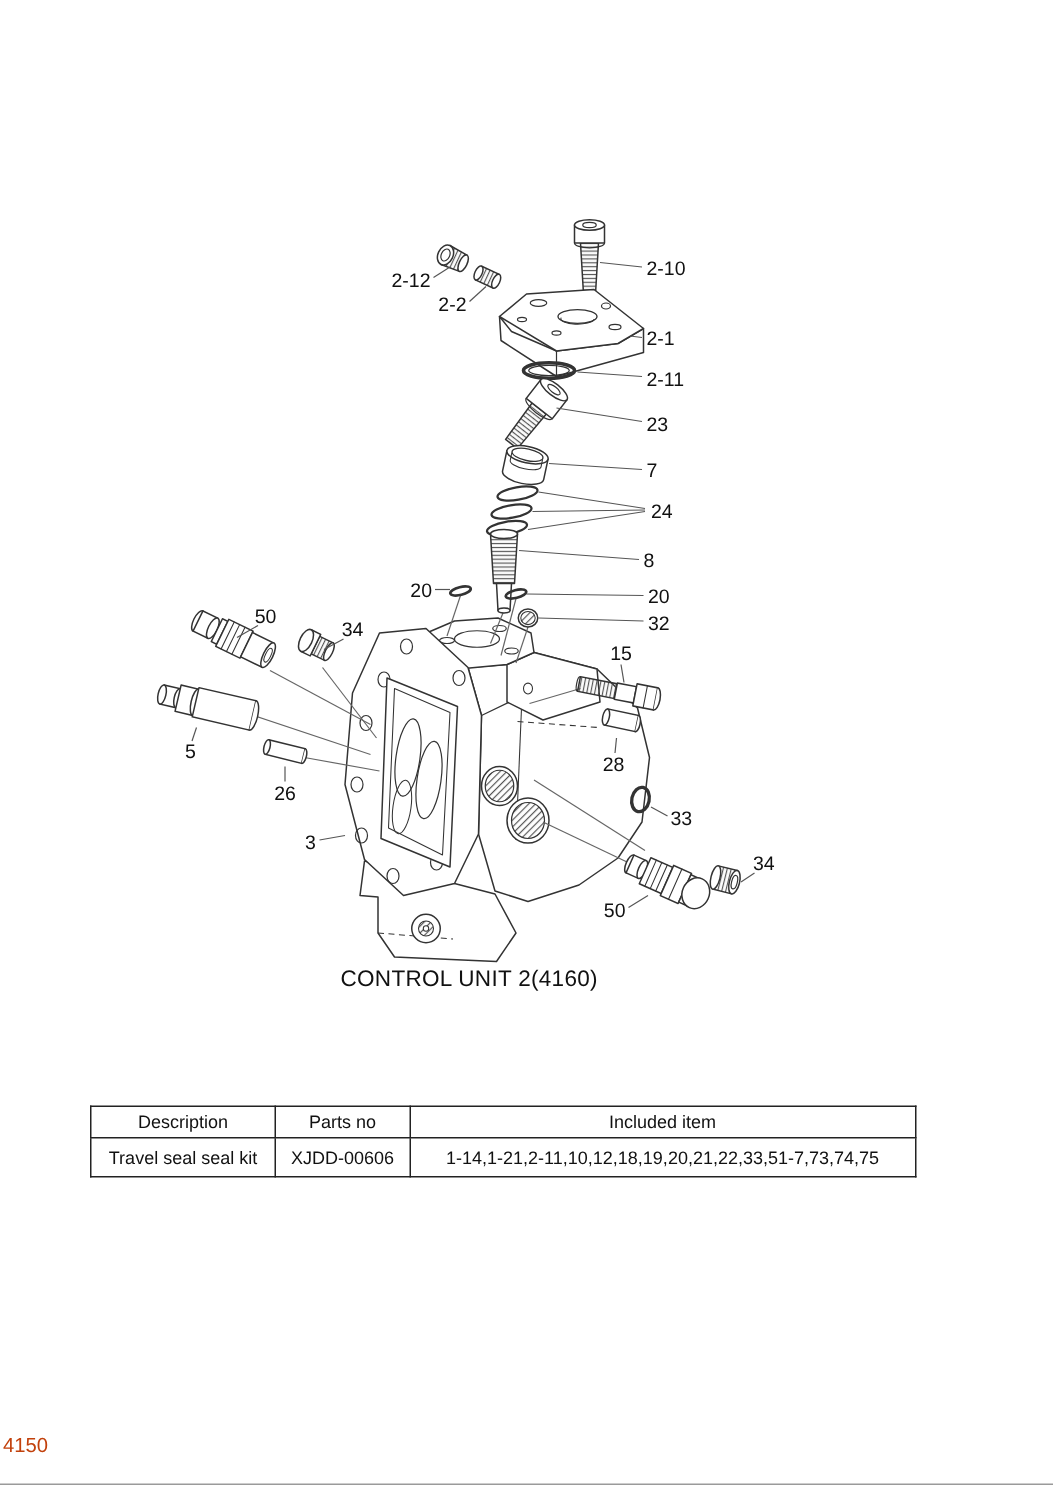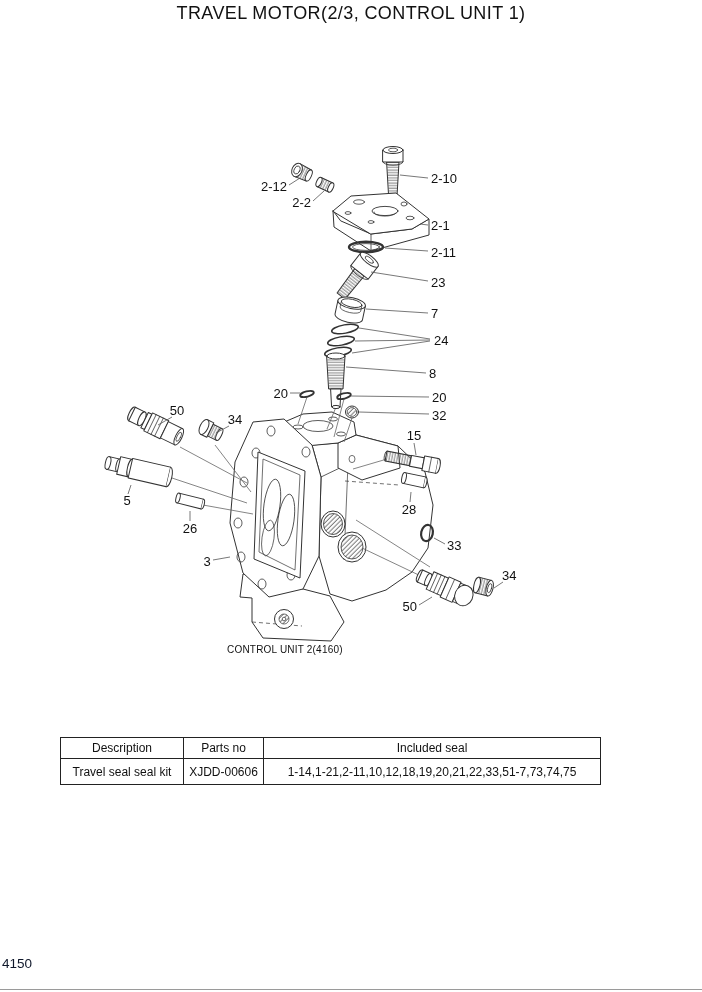--- a/index.html
+++ b/index.html
@@ -1,34 +1,33 @@
 <!DOCTYPE html>
 <html><head>
 <meta charset="utf-8">
 <style>
   html,body{margin:0;padding:0;background:#fff;}
   body{width:702px;height:992px;position:relative;font-family:"Liberation Sans",sans-serif;color:#111;}
   .page{position:absolute;left:0;top:0;width:702px;height:992px;background:#fff;overflow:hidden;}
   .title{position:absolute;left:0;top:3px;width:100%;text-align:center;font-size:18px;letter-spacing:.4px;color:#111;white-space:nowrap;}
   #diagram-svg{position:absolute;left:0;top:0;}
   #diagram-svg text{font-family:"Liberation Sans",sans-serif;font-size:13px;fill:#111;}
-  .caption{position:absolute;left:227px;top:644px;font-size:10px;color:#111;letter-spacing:.2px;}
+  .caption{position:absolute;left:227px;top:644px;font-size:15px;color:#111;letter-spacing:.2px;}
   .parts-table{position:absolute;left:60px;top:737px;border-collapse:collapse;table-layout:fixed;background:#fff;}
-  .parts-table th,.parts-table td{border:1px solid #222;text-align:center;vertical-align:middle;font-weight:normal;font-size:12px;color:#111;padding:0 0;white-space:nowrap;overflow:hidden;}
+  .parts-table th,.parts-table td{border:1px solid #222;text-align:center;vertical-align:middle;font-weight:normal;font-size:12px;color:#111;padding:0 10px;white-space:nowrap;overflow:hidden;}
   .parts-table th{height:20px;}
   .parts-table td{height:25px;}
-  .pageno{position:absolute;left:2px;top:956px;font-size:13.5px;color:#0f172a;}
+  .pageno{position:absolute;left:2px;top:956px;font-size:13.5px;color:#c2410c;}
   .bottom-rule{position:absolute;left:0;top:989px;width:702px;border-top:1px solid #9a9a9a;height:0;}
 </style>
 </head>
 <body>
 
 <div class="page">
 
-  <div class="title">TRAVEL MOTOR(2/3, CONTROL UNIT 1)</div>
 
   <svg id="diagram-svg" width="702" height="730" viewBox="0 0 702 730" xmlns="http://www.w3.org/2000/svg">
     <defs>
       <pattern id="thrH" patternUnits="userSpaceOnUse" width="8" height="2.6">
         <line x1="0" y1="1" x2="8" y2="1" stroke="#555" stroke-width="0.8"></line>
       </pattern>
       <pattern id="thrV" patternUnits="userSpaceOnUse" width="2.6" height="8">
         <line x1="1" y1="0" x2="1" y2="8" stroke="#555" stroke-width="0.8"></line>
       </pattern>
       <pattern id="hatch45" patternUnits="userSpaceOnUse" width="3.2" height="3.2" patternTransform="rotate(45)">
@@ -298,21 +297,21 @@
   <table class="parts-table">
     <colgroup>
       <col style="width:123px">
         <col style="width:80px">
         <col style="width:337px">
     </colgroup>
     <thead>
       <tr>
         <th>Description</th>
         <th>Parts no</th>
-        <th>Included seal</th>
+        <th>Included item</th>
       </tr>
     </thead>
     <tbody>
       <tr>
         <td>Travel seal seal kit</td>
         <td>XJDD-00606</td>
         <td>1-14,1-21,2-11,10,12,18,19,20,21,22,33,51-7,73,74,75</td>
       </tr>
     </tbody>
   </table>

